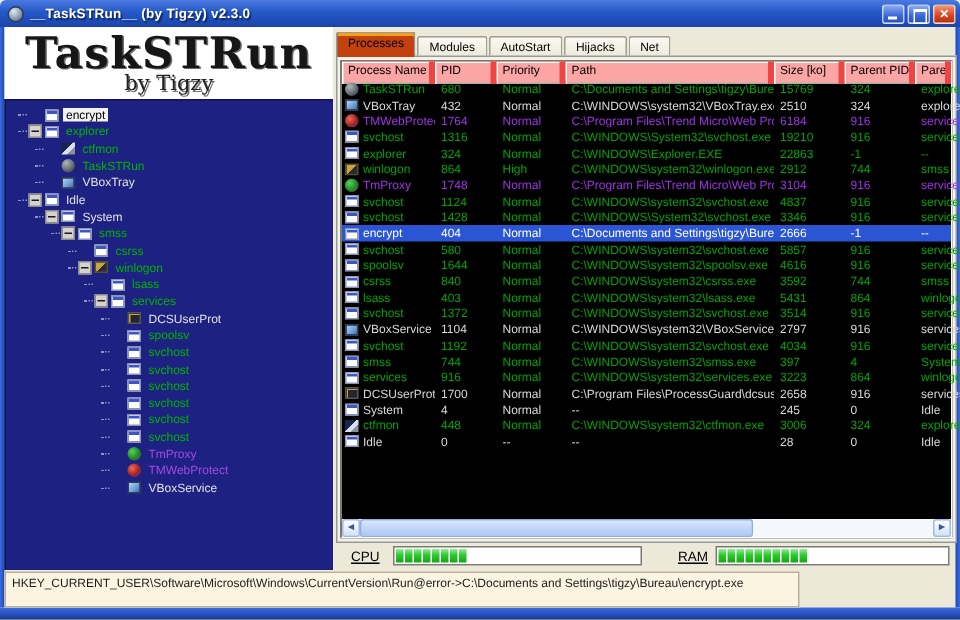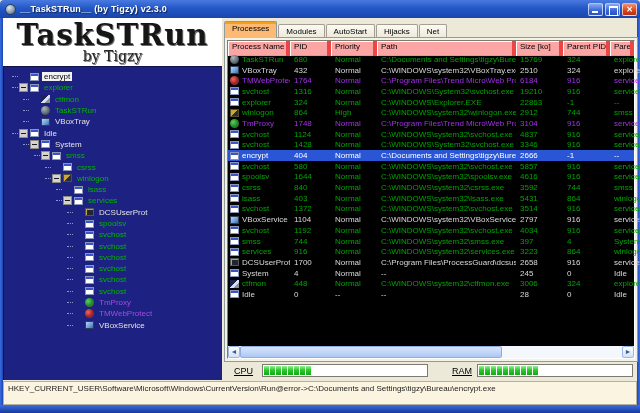--- a/index.html
+++ b/index.html
@@ -53,21 +53,21 @@
   .i-globe-green { width:9px; height:9px; border-radius:50%; background:radial-gradient(circle at 35% 35%, #5ad05a, #1a8a2a 55%, #b03030); }
   .i-sphere { width:9px; height:9px; border-radius:50%; background:radial-gradient(circle at 35% 30%, #aeb6ba, #5c666c 60%, #23292d); }
   .i-pen { background:linear-gradient(135deg,#1a2450 45%, #d8e0f0 45%, #d8e0f0 70%, #88909c 70%); }
   .i-pg { background:#23262e; border:1px solid #555; box-shadow:inset 1px 1px 0 #c8a23a; }
   .i-keys { background:linear-gradient(135deg,#caa63a 50%, #2a2a38 50%); border:1px solid #55502c; }
 
   
   .tabs { position:absolute; left:224px; top:21px; height:17px; display:flex; align-items:flex-end; }
   .tab { font-size:8px; padding:2px 7px 2px 7px; margin-right:1px; background:linear-gradient(180deg,#fbfaf4,#ece9d8);
     border:1px solid #a3a093; border-bottom:none; border-radius:2px 2px 0 0; color:#000; height:14px; }
-  .tab.active { background:#fdba74; border-color:#919b9c; height:17px; position:relative; z-index:2;
+  .tab.active { background:#c2410c; border-color:#919b9c; height:17px; position:relative; z-index:2;
     box-shadow:inset 0 2px 0 #f6a01a; }
   .tabpage { position:absolute; left:224px; top:37px; width:414px; height:325px; background:#f4f2e6; border:1px solid #919b9c; }
   .tableframe { position:absolute; left:227px; top:40px; width:408px; height:319px; background:#000;
     border:1px solid; border-color:#7d7a6e #fff #fff #7d7a6e; display:flex; flex-direction:column; }
 
   .thead { display:flex; height:13px; flex:none; background:#ece9d8; }
   .th { font-size:8px; color:#000; padding:1px 0 14px 4px; white-space:nowrap; overflow:hidden; background:#fca5a5;
     border-right:4px solid #ef4444; box-shadow:inset 1px 1px 0 #fff, inset 0 -1px 0 #b3b0a3; }
   .c0 { width:62px; } .c1 { width:41px; } .c2 { width:46px; } .c3 { width:139px; }
   .c4 { width:47px; } .c5 { width:47px; } .c6 { flex:1; min-width:0; }
@@ -91,21 +91,21 @@
 
   
   .perf-label { position:absolute; font-size:9px; color:#000; top:366px;text-decoration:underline; }
   .cpu-label { left:234px; } .ram-label { left:452px; }
   .pbar { position:absolute; top:364px; height:13px; background:#fff; border:1px solid #7b7b73;
     display:flex; align-items:center; padding:1px; }
   .cpu-bar { left:262px; width:166px; } .ram-bar { left:477px; width:156px; }
   .pblock { width:5px; height:9px; margin-right:1px; flex:none; }
   .pblock.fill { background:linear-gradient(180deg,#93ef93,#2ec82e 45%,#13a813); }
 
-  .statusbar { position:absolute; left:3px; top:381px; width:634px; height:24px; background:#fbf4e1;
+  .statusbar { position:absolute; left:3px; top:381px; width:530px; height:24px; background:#fbf4e1;
     border:1px solid #b5b09c; padding:2px 4px; font-size:8px; color:#1c1c1c; white-space:nowrap; overflow:hidden; }
 </style>
 </head>
 <body>
 
 <div class="window">
 
   <div class="titlebar">
     <span class="app-icon"></span>
     <span class="title-text">__TaskSTRun__  (by Tigzy) v2.3.0</span>

